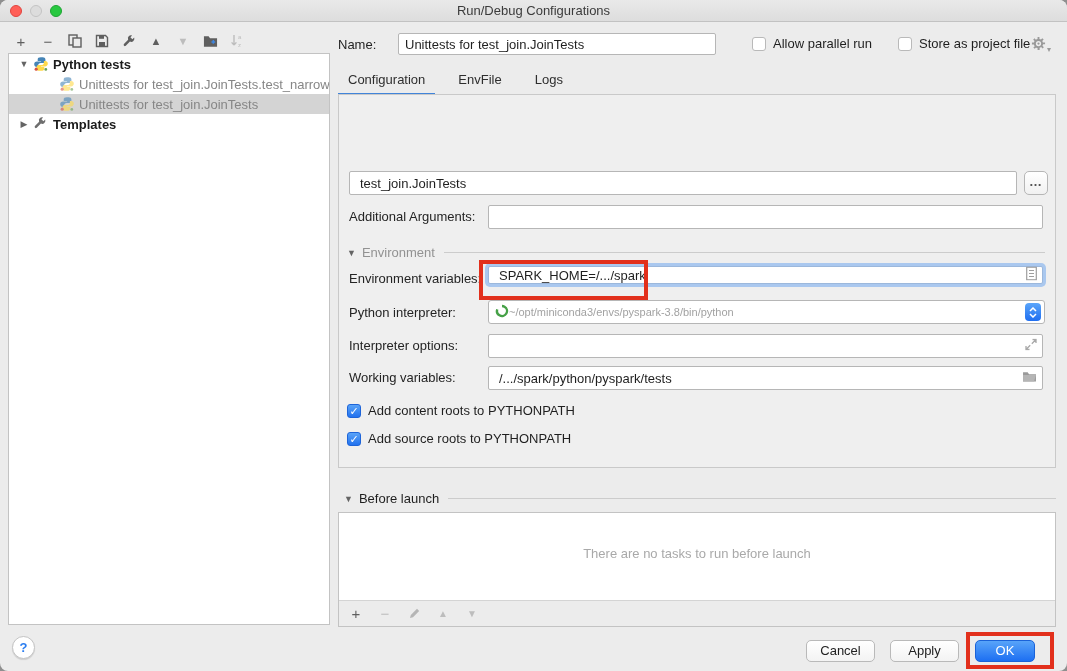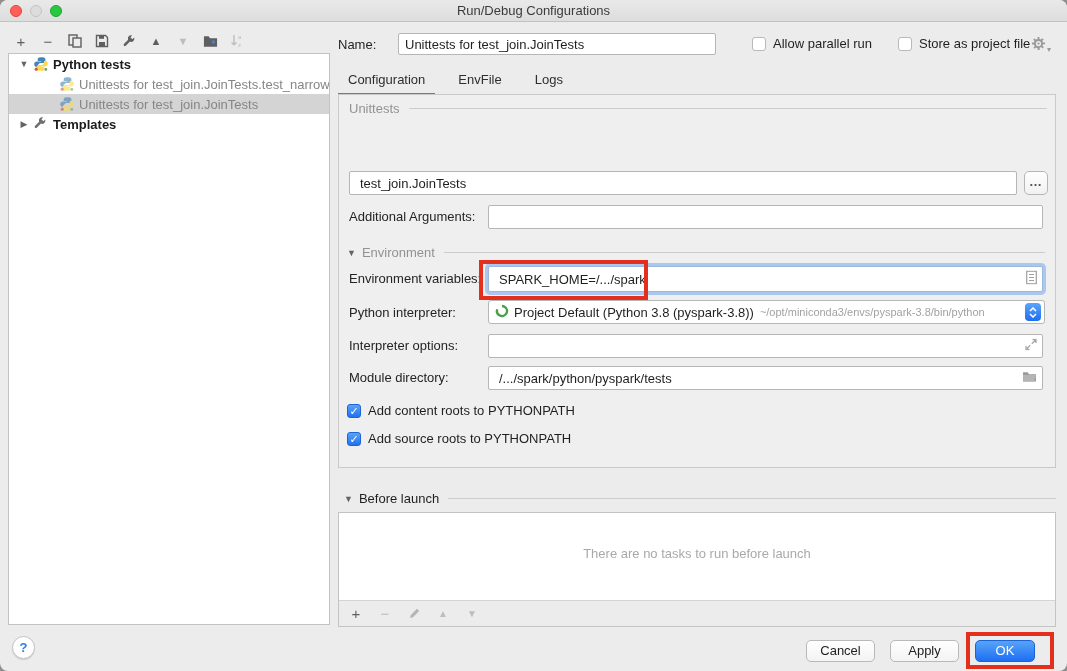--- a/index.html
+++ b/index.html
@@ -233,61 +233,56 @@
   </div>
 
   <div class="tabs">
     <div class="tab active">Configuration</div>
     <div class="tab">EnvFile</div>
     <div class="tab">Logs</div>
   </div>
 
   <div class="main-panel">
 
-    <div class="group-hd" style="top:6px; left:10px;">
-      <span>Unittests</span>
-      <span class="line"></span>
-    </div>
 
 
     <div class="fwrap" style="left:10px; top:76px; width:668px; height:24px;">
       <input class="tf" value="test_join.JoinTests" style="">
     </div>
     <div class="browse-btn">…</div>
 
     <span class="flabel" style="top:110px;">Additional Arguments:</span>
     <div class="fwrap" style="left:149px; top:110px; width:555px; height:24px;">
       <input class="tf" value="" style="">
     </div>
 
     <div class="group-hd" style="top:150px; left:8px;">
       <span class="tri">▼</span>
       <span>Environment</span>
       <span class="line"></span>
     </div>
 
     <span class="flabel" style="top:172px;">Environment variables:</span>
-    <div class="fwrap" style="left:149px; top:171px; width:555px; height:26px;">
+    <div class="fwrap" style="left:149px; top:171px; width:555px; height:18px;">
       <input id="env-field" class="tf" style="padding-right: 24px;" value="SPARK_HOME=/.../spark">
       <span class="fin-icon">
         <svg width="11" height="14" viewBox="0 0 11 14">
             <rect x="0.7" y="0.7" width="9.6" height="12.6" fill="#ffffff" stroke="#9e9e9e" stroke-width="1.2"></rect>
             <path d="M3 4h5M3 7h5M3 10h5" stroke="#9e9e9e" stroke-width="1.2"></path>
           </svg>
       </span>
     </div>
 
     <span class="flabel" style="top:206px;">Python interpreter:</span>
     <div class="dropdown">
       <span>
         <svg width="14" height="14" viewBox="0 0 14 14">
             <circle cx="7" cy="7" r="5" fill="none" stroke="#46a147" stroke-width="2.4" stroke-dasharray="22 6" transform="rotate(-60 7 7)"></circle>
           </svg>
       </span>
-      <span class="dd-main">Project Default (Python 3.8 (pyspark-3.8))</span>
       <span class="dd-path">~/opt/miniconda3/envs/pyspark-3.8/bin/python</span>
       <span class="spinner">
         <svg width="8" height="5" viewBox="0 0 8 5">
             <path d="M1 4l3-3 3 3" stroke="#fff" stroke-width="1.5" fill="none"></path>
           </svg>
         <svg width="8" height="5" viewBox="0 0 8 5">
             <path d="M1 1l3 3 3-3" stroke="#fff" stroke-width="1.5" fill="none"></path>
           </svg>
       </span>
     </div>
@@ -295,21 +290,21 @@
     <span class="flabel" style="top:239px;">Interpreter options:</span>
     <div class="fwrap" style="left:149px; top:239px; width:555px; height:24px;">
       <input class="tf" style="padding-right: 24px;" value="">
       <span class="fin-icon">
         <svg width="12" height="12" viewBox="0 0 12 12">
             <path d="M7.5 1H11v3.5M11 1L6.8 5.2M4.5 11H1V7.5M1 11l4.2-4.2" stroke="#a8a8a8" stroke-width="1.3" fill="none"></path>
           </svg>
       </span>
     </div>
 
-    <span class="flabel" style="top:271px;">Module directory:</span>
+    <span class="flabel" style="top:271px;">Working variables:</span>
     <div class="fwrap" style="left:149px; top:271px; width:555px; height:24px;">
       <input class="tf" style="padding-right: 26px;" value="/.../spark/python/pyspark/tests">
       <span class="fin-icon">
         <svg width="15" height="12" viewBox="0 0 16 13">
             <path d="M1 2h5l1.5 2H15v8H1z" fill="#9a9a9a"></path>
             <path d="M1 5h14l-2 7H1z" fill="#b5b5b5"></path>
           </svg>
       </span>
     </div>
 

